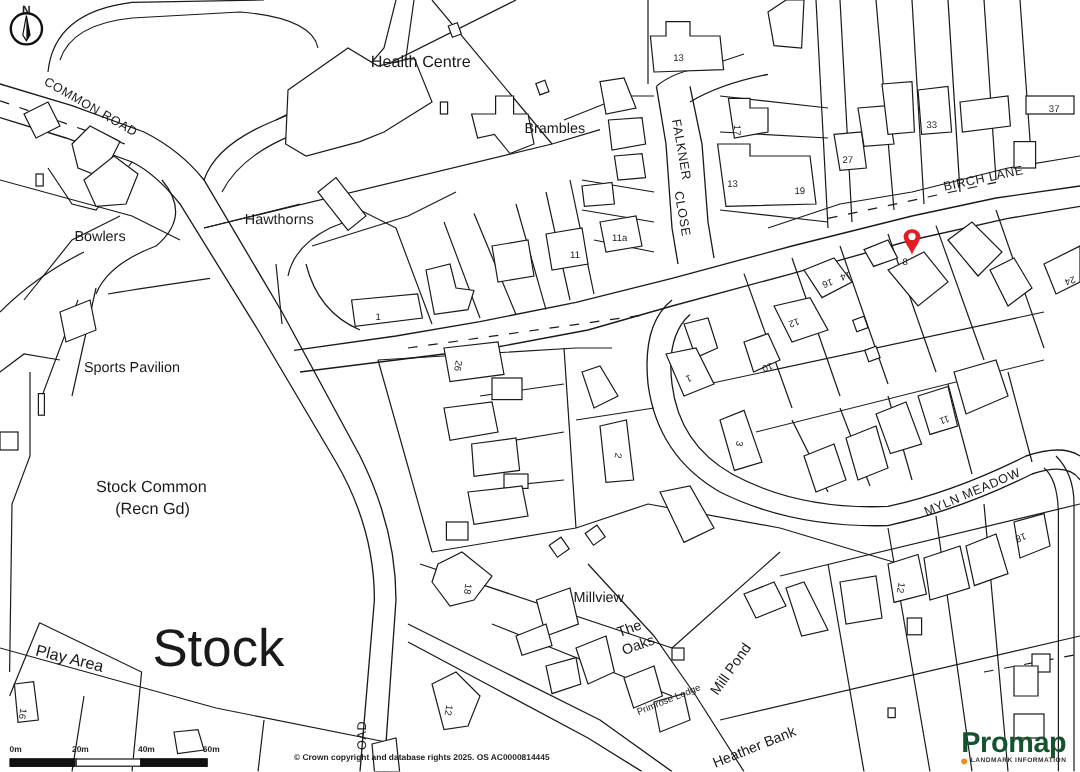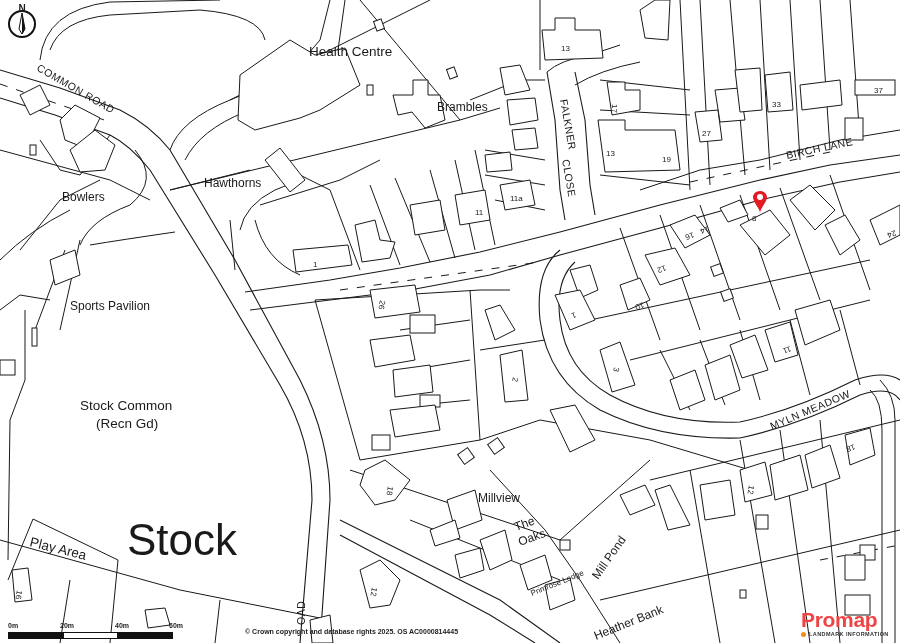--- a/index.html
+++ b/index.html
@@ -13,21 +13,21 @@
   .lbl { font-size:12px; }
   .lbl-md { font-size:13.5px; }
   .lbl-xl { font-size:44px; }
   .road { font-size:10.5px; letter-spacing:0.5px; }
   .num { font-size:8px; }
   .copyright { position:absolute; left:245px; top:628px; font-size:7px; font-weight:bold; color:#222; white-space:nowrap; }
   .scalebar { position:absolute; left:8px; top:622px; width:175px; height:20px; }
   .scalebar .lab { position:absolute; top:0; font-size:7px; font-weight:bold; color:#222; }
   .scalebar .seg { position:absolute; top:10px; height:5px; border:1px solid #111; }
   .brand { position:absolute; left:801px; top:610px; width:92px; }
-  .brand .name { font-size:21px; font-weight:bold; color:#ef4444; letter-spacing:-0.3px; line-height:19px; }
+  .brand .name { font-size:24px; font-weight:bold; color:#14532d; letter-spacing:-0.3px; line-height:19px; }
   .brand .sub { font-size:5.5px; font-weight:bold; color:#333; letter-spacing:0.4px; margin-top:2px; display:flex; align-items:center; }
   .brand .dot { width:5px; height:5px; border-radius:50%; margin-right:3px; display:inline-block; }
   .north { position:absolute; left:4px; top:3px; width:36px; height:38px; }
 </style>
 </head>
 <body>
 
 <svg id="map" viewBox="0 0 900 643" xmlns="http://www.w3.org/2000/svg">
 
   <g>

